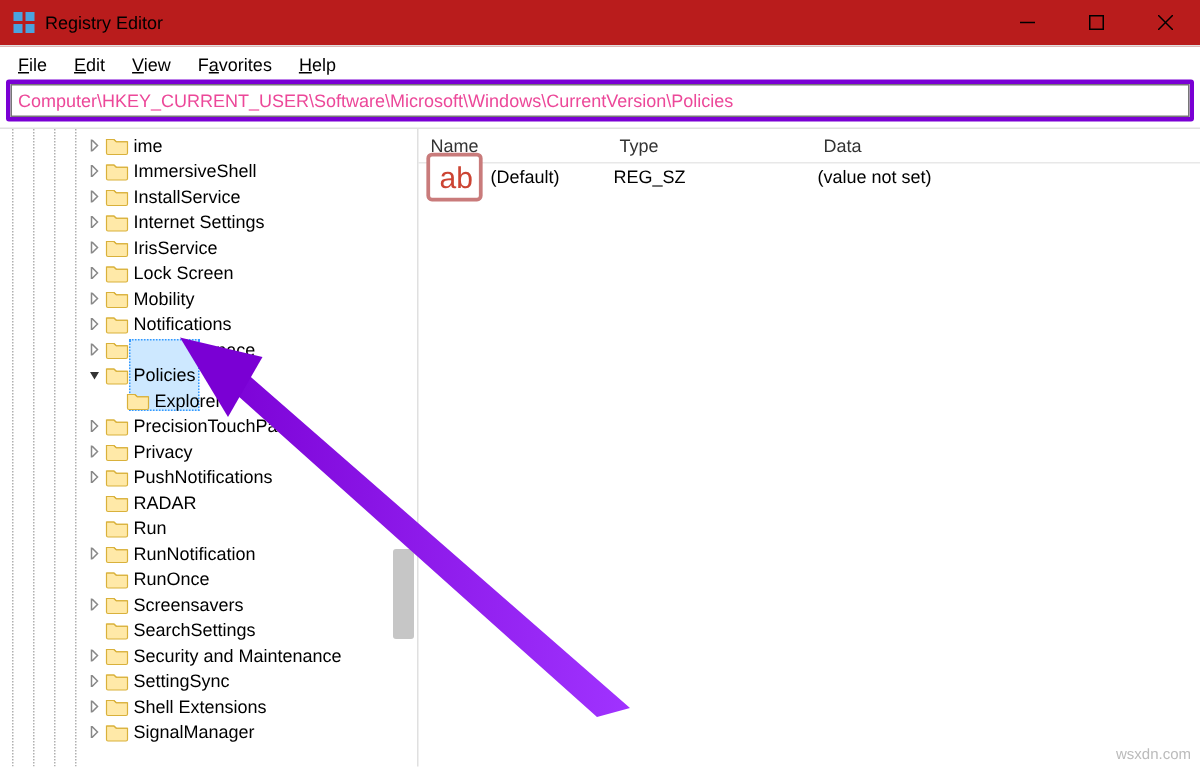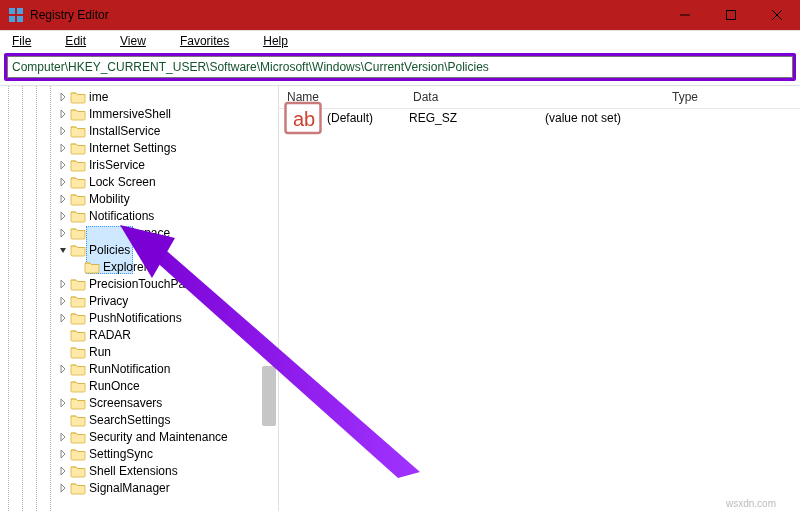--- a/index.html
+++ b/index.html
@@ -36,24 +36,23 @@
   .winbtn {
     width: 46px; height: 100%;
     display: flex; align-items: center; justify-content: center;
     color: #444;
   }
   .winbtn svg { width: 10px; height: 10px; }
   
   .menubar {
     height: 20px;
     display: flex;
-    align-items: center;
+    align-items: flex-end;
     padding: 0 4px;
-    gap: 18px;
-    text-decoration: underline;
+    gap: 2px;
   }
   .menubar .menuitem {
     padding: 1px 8px;
     font-size: 12px;
     color: #000;
   }
   .menubar .menuitem u { text-decoration: underline; }
   
   .addressbar-wrap {
     padding: 2px 4px 4px 4px;
@@ -62,21 +61,21 @@
     border: 3px solid #7a00d4;
     border-radius: 2px;
   }
   .addressbar {
     height: 20px;
     border: 1px solid #777;
     background: #fff;
     padding: 0 4px;
     font-size: 12px;
     line-height: 20px;
-    color: #14532d;
+    color: #ec4899;
     white-space: nowrap;
     overflow: hidden;
   }
   
   .main {
     display: flex;
     height: calc(511px - 30px - 20px - 30px);
     border-top: 1px solid #e0e0e0;
   }
   .tree-pane {
@@ -165,21 +164,21 @@
   }
   
   .arrow-svg {
     position: absolute;
     left: 0; top: 0;
     width: 800px; height: 511px;
     pointer-events: none;
   }
   .watermark {
     position: absolute;
-    right: 24px;
+    right: 6px;
     bottom: 2px;
     font-size: 10px;
     color: #bbb;
     text-align: center;
   }
 </style>
 </head>
 <body>
 
 <div class="titlebar">
@@ -650,22 +649,22 @@
           <span class="tree-label">SignalManager</span>
         </div>
       </div>
 
     <div class="scroll-thumb"></div>
   </div>
 
   <div class="list-pane">
     <div class="list-header">
       <div class="col name">Name</div>
+      <div class="col type">Type</div>
       <div class="col data">Data</div>
-      <div class="col type">Type</div>
     </div>
     <div class="list-body" id="list-body">
         <div class="list-row">
           <div class="cell name">
             <span class="value-icon">
               <svg viewBox="0 0 16 16">
                 <rect x="1" y="2" width="14" height="12" rx="1" fill="#fff" stroke="#c97b7b"></rect>
                 <text x="4" y="11" font-size="8" fill="#c43" font-family="sans-serif">ab</text>
               </svg>
             </span>

